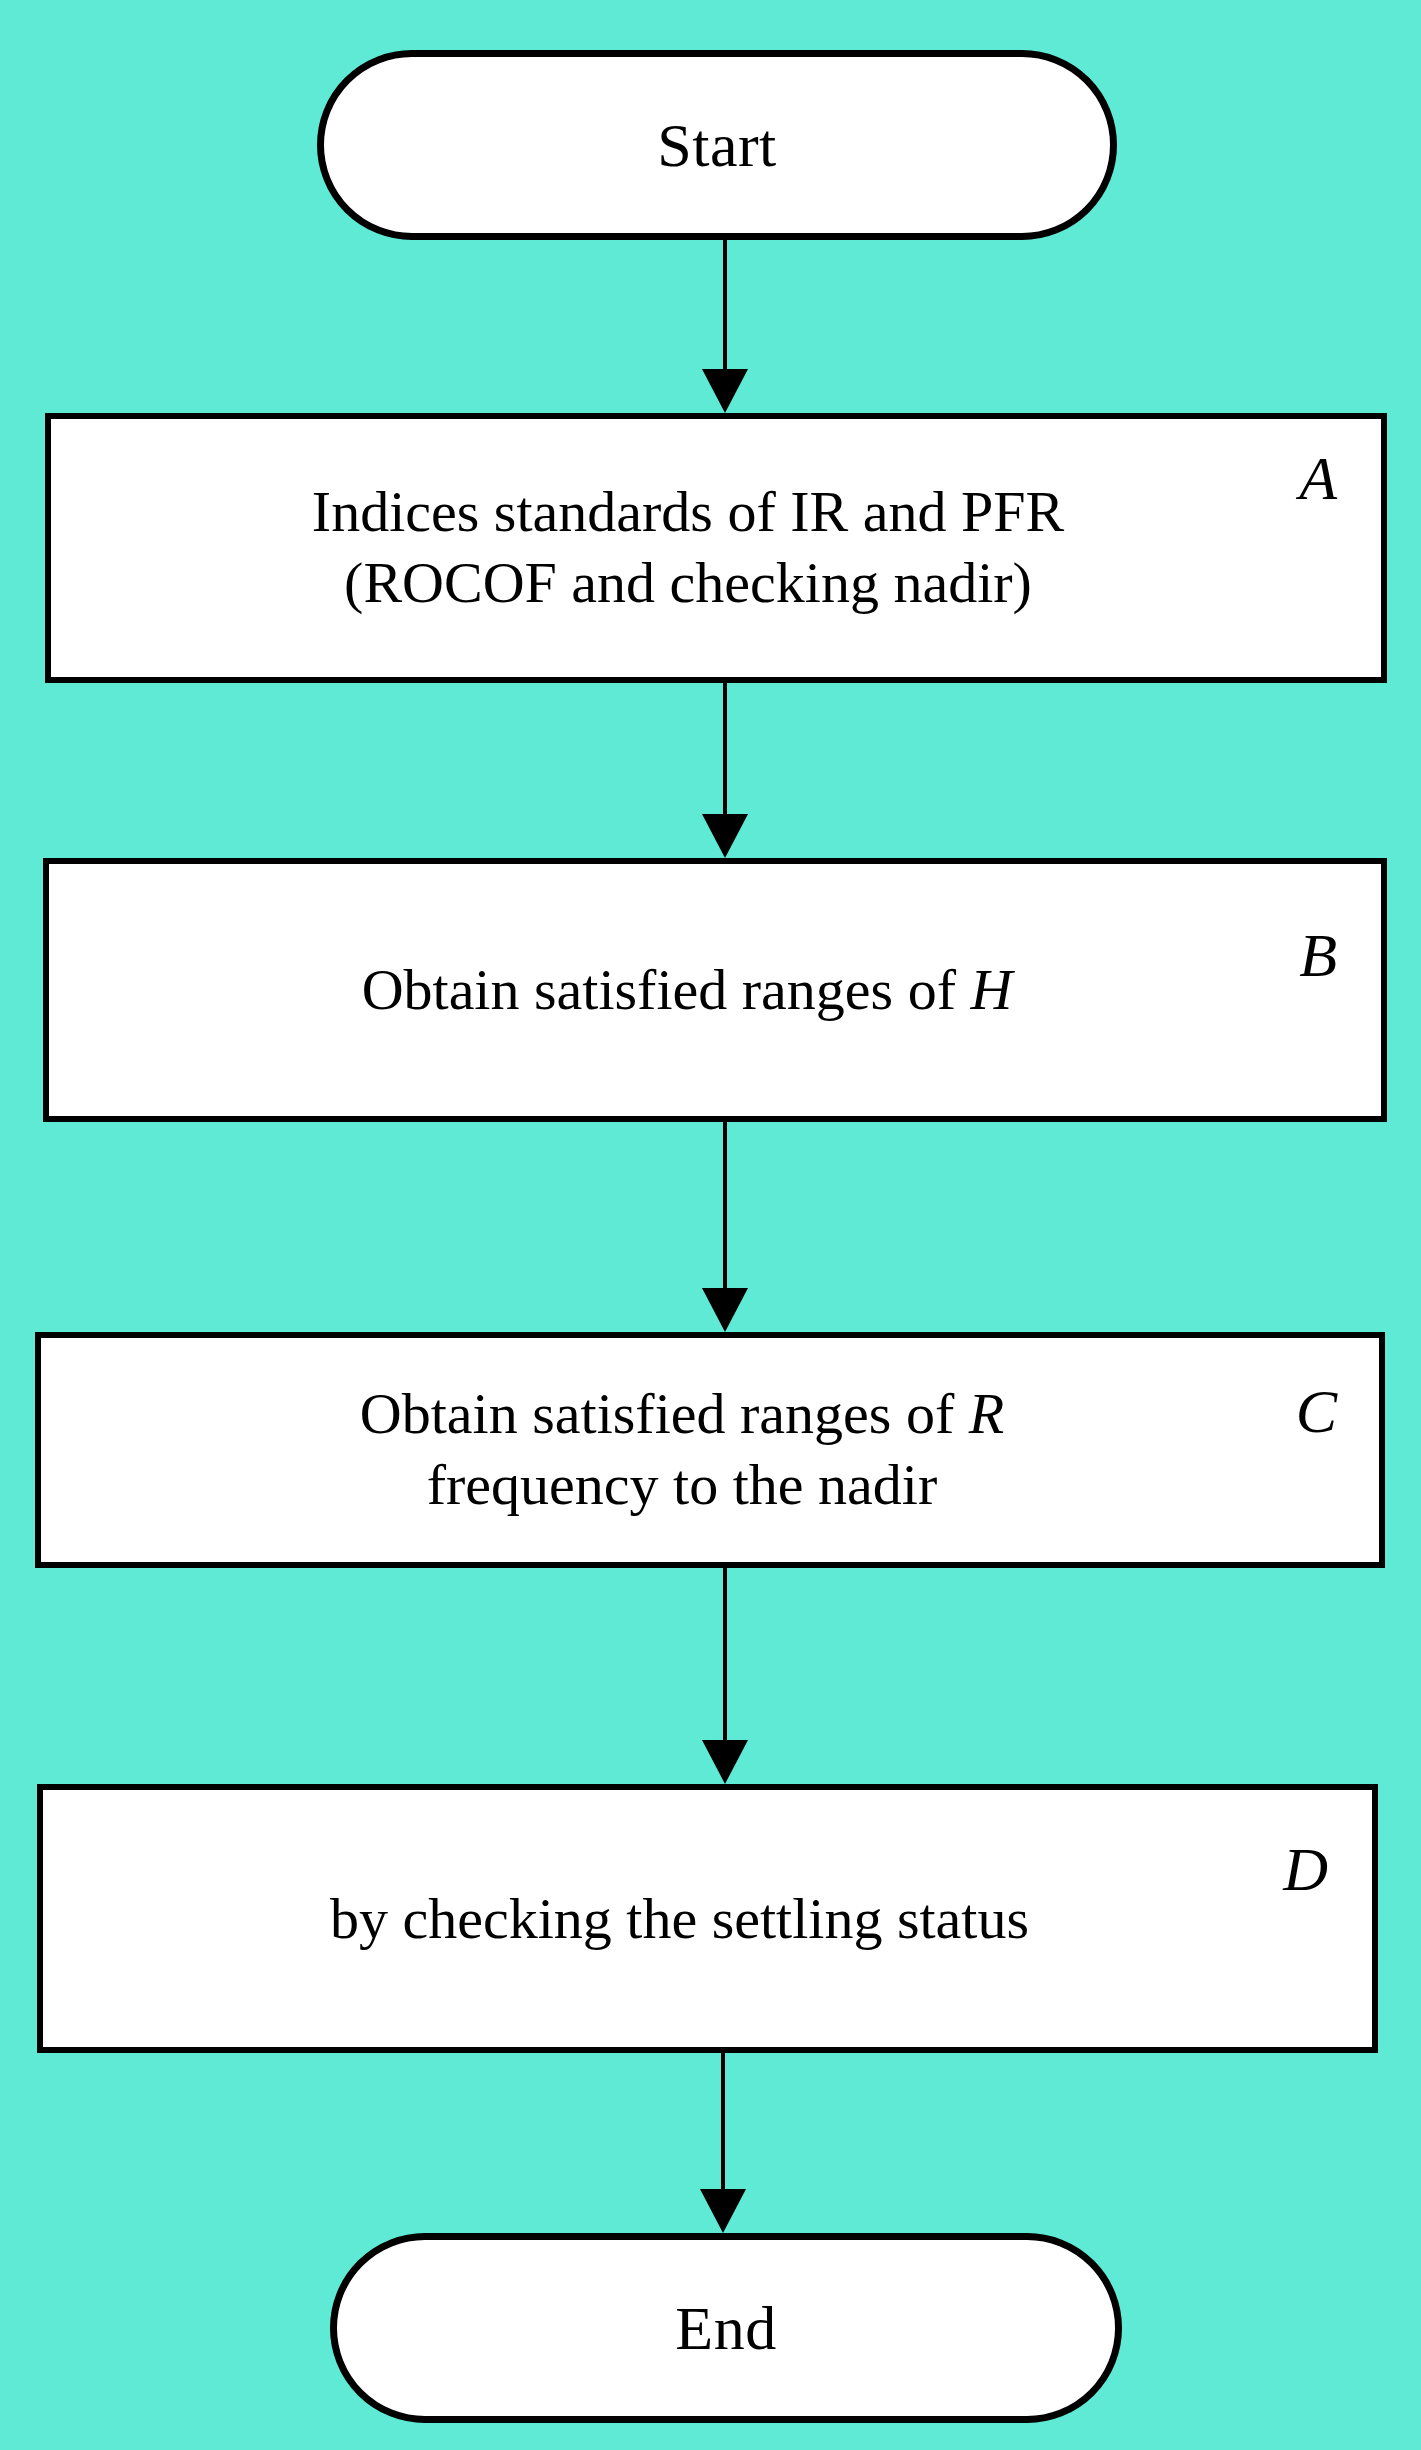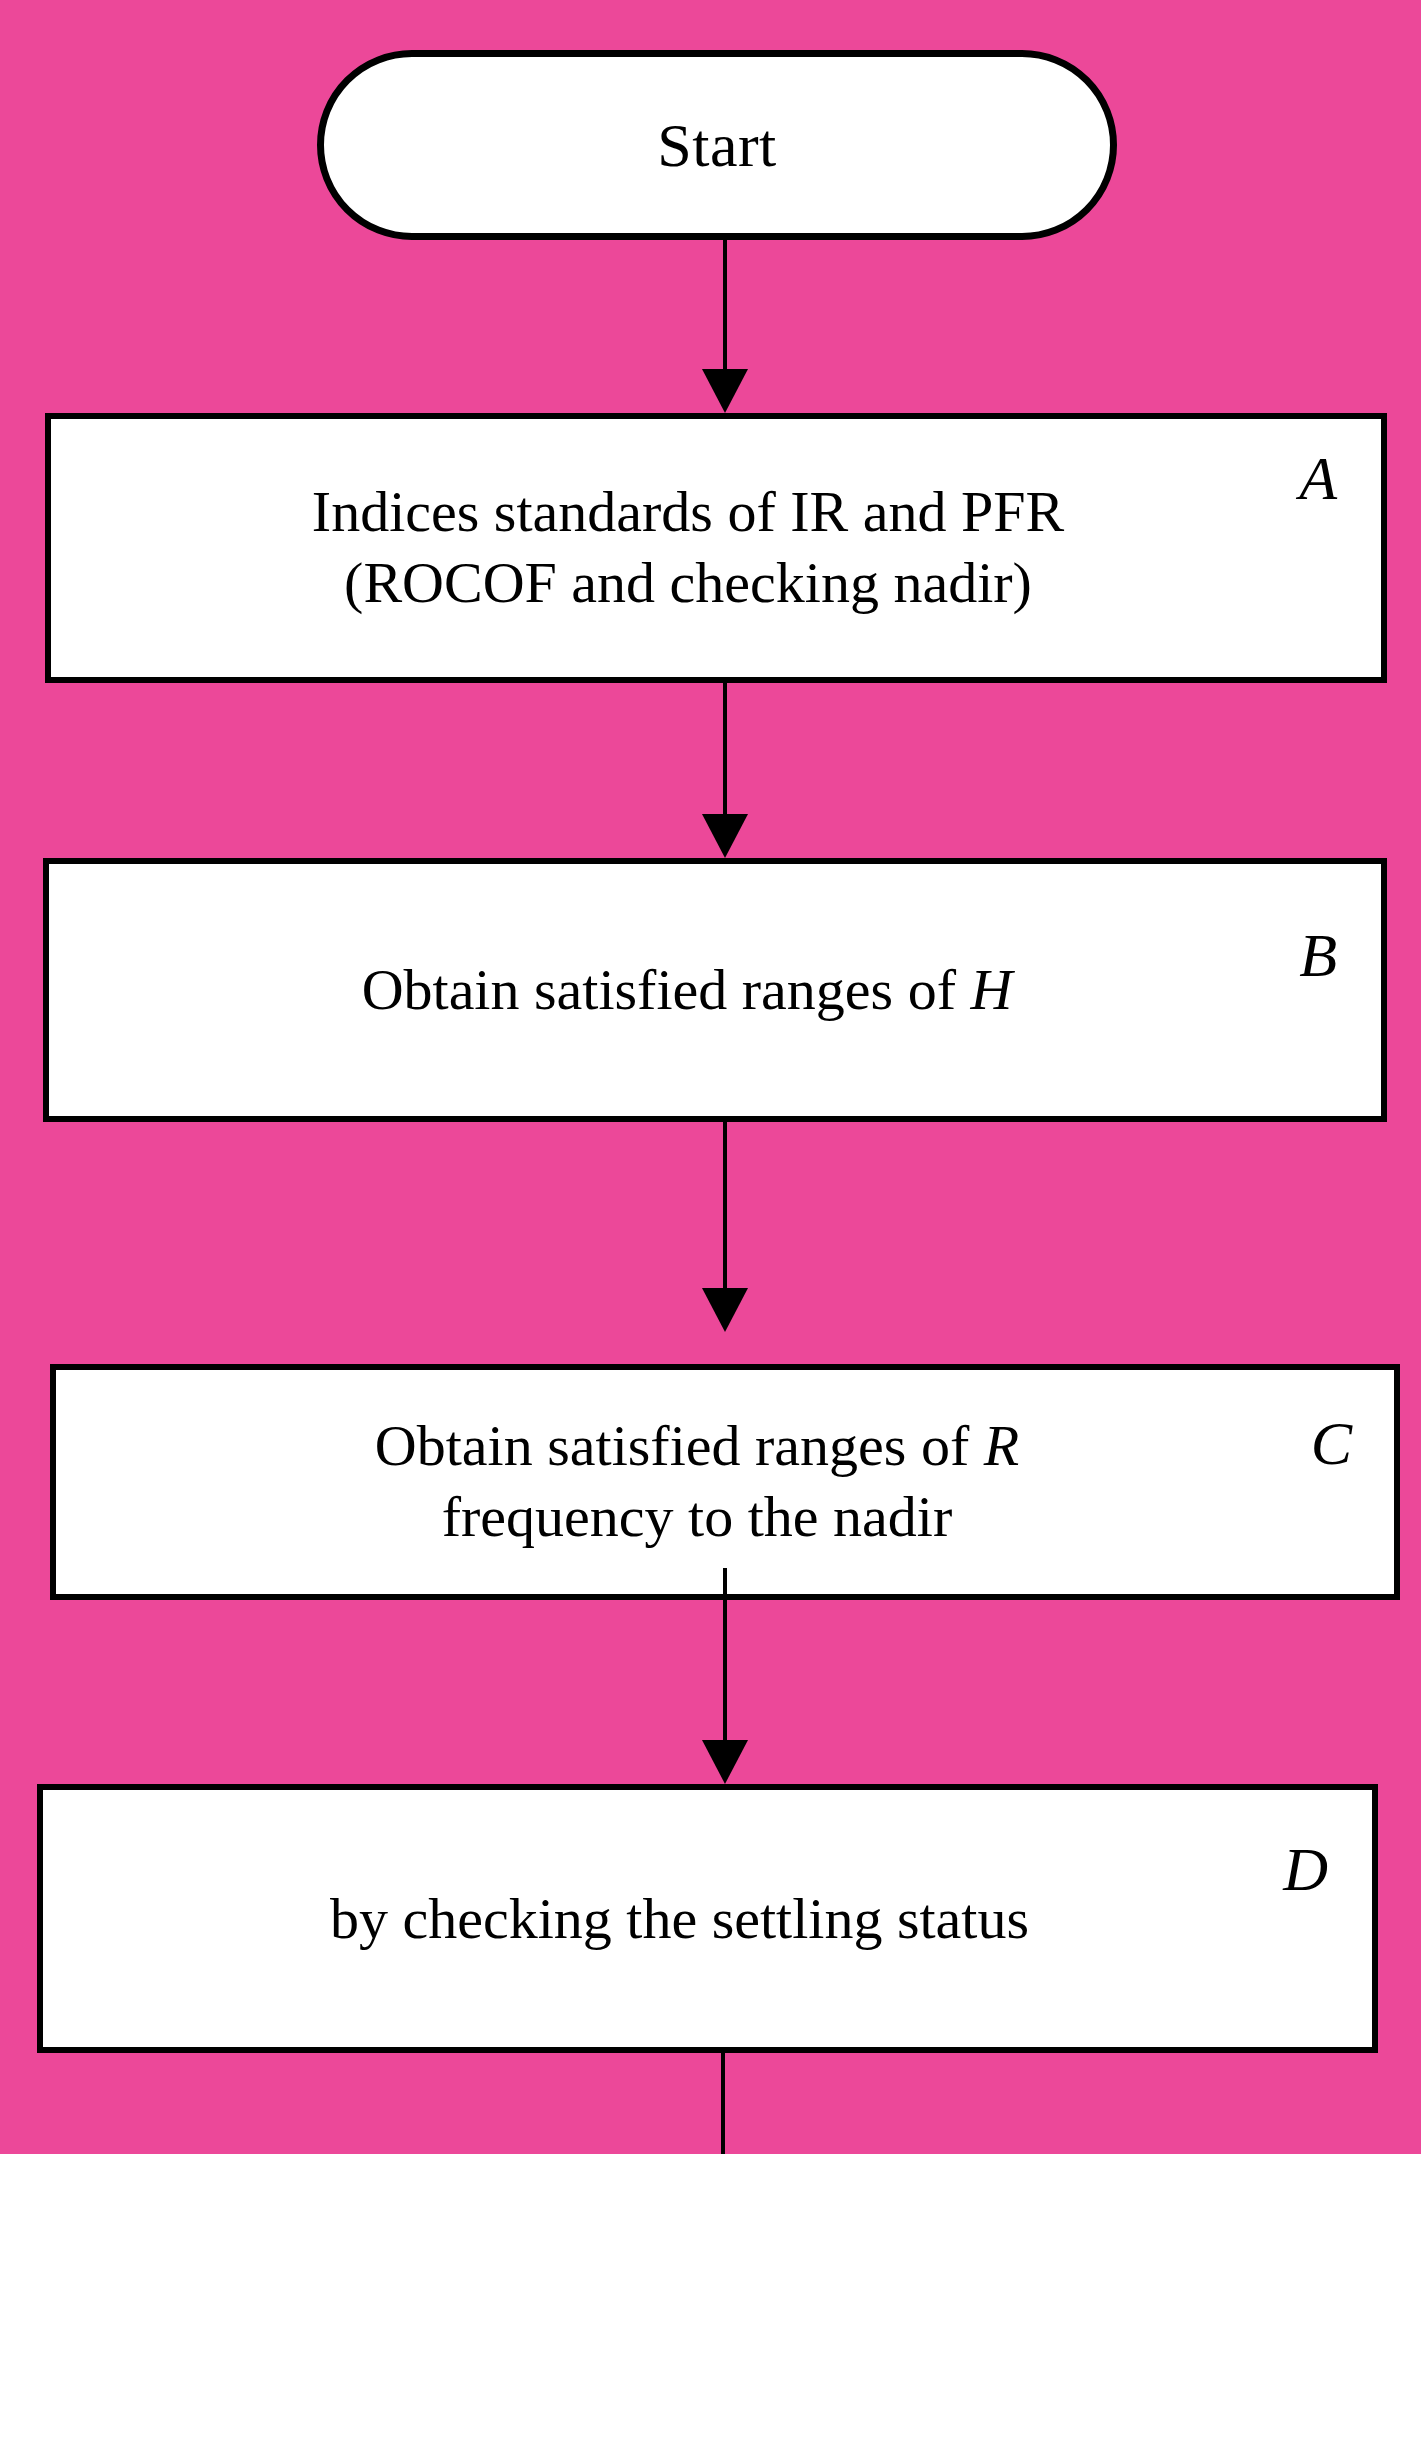--- a/index.html
+++ b/index.html
@@ -6,22 +6,22 @@
     margin: 0;
     padding: 0;
     background: #ffffff;
   }
   body {
     font-family: "Liberation Serif", "DejaVu Serif", serif;
   }
   #canvas {
     position: relative;
     width: 1421px;
-    height: 2154px;
-    background: #ec4899;
+    height: 2450px;
+    background: #5eead4;
     overflow: hidden;
   }
 
   
   .terminator {
     position: absolute;
     box-sizing: border-box;
     border: 7px solid #000000;
     background: #ffffff;
     display: flex;
@@ -132,21 +132,21 @@
       <span class="line shift-left"><span>Obtain satisfied ranges of </span><span class="var">H</span></span>
     </div>
     <span class="tag" style="right:44px; top:60px;">B</span>
   </div>
 
   <div class="connector" style="left:725px; top:1122px; height:210px;">
     <div class="stem" style="height:166px;"></div>
     <div class="head" style="top:166px;"></div>
   </div>
 
-  <div class="process" style="left:50px; top:1332px; width:1350px; height:236px;margin-top:32px;">
+  <div class="process" style="left:35px; top:1332px; width:1350px; height:236px;">
     <div class="body">
       <span class="line shift-left"><span>Obtain satisfied ranges of </span><span class="var">R</span></span>
       <span class="line shift-left">frequency to the nadir</span>
     </div>
     <span class="tag" style="right:42px; top:42px;">C</span>
   </div>
 
   <div class="connector" style="left:725px; top:1568px; height:216px;">
     <div class="stem" style="height:172px;"></div>
     <div class="head" style="top:172px;"></div>

